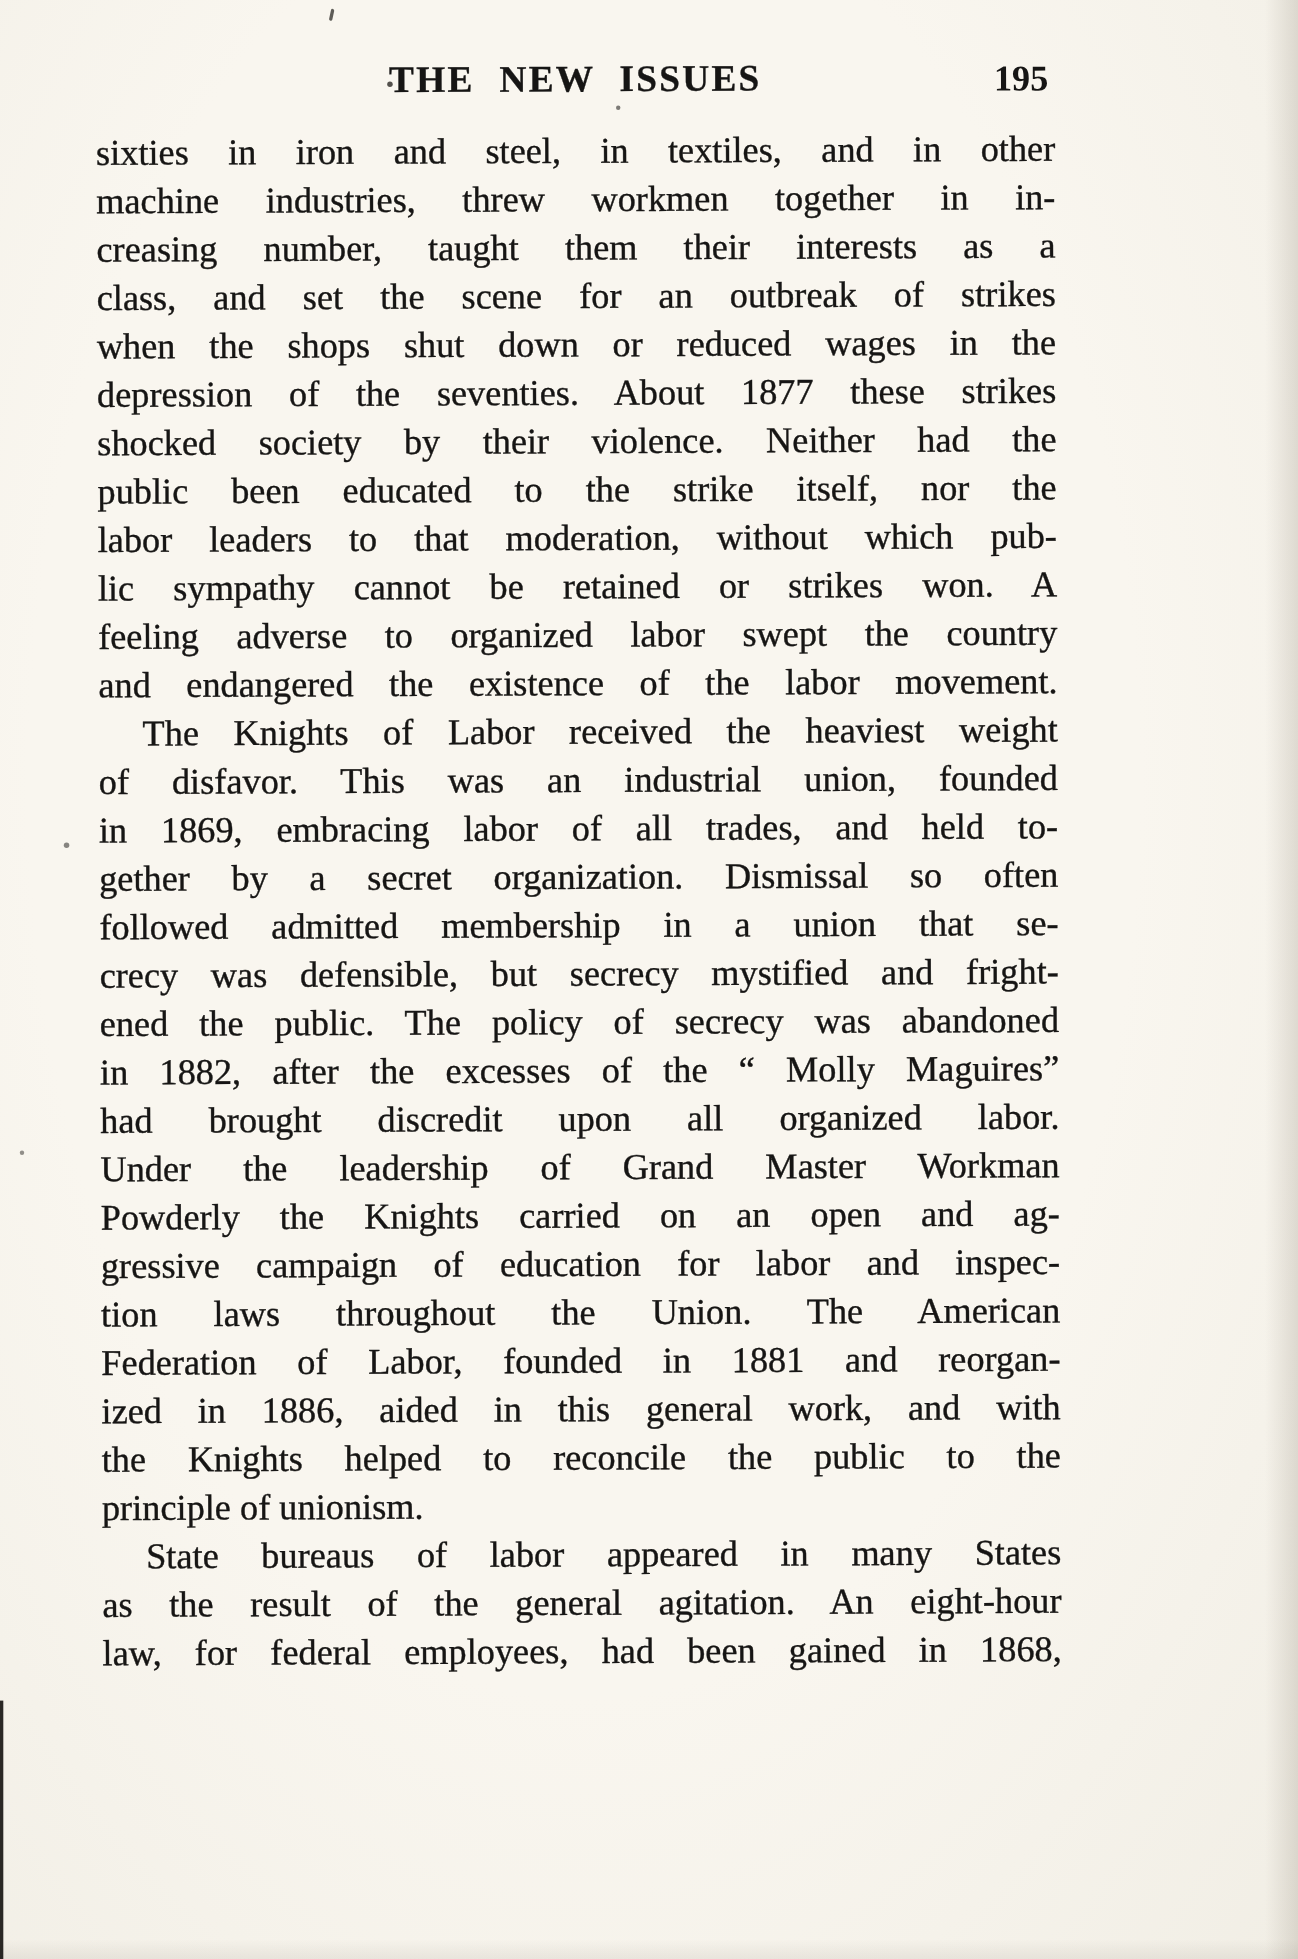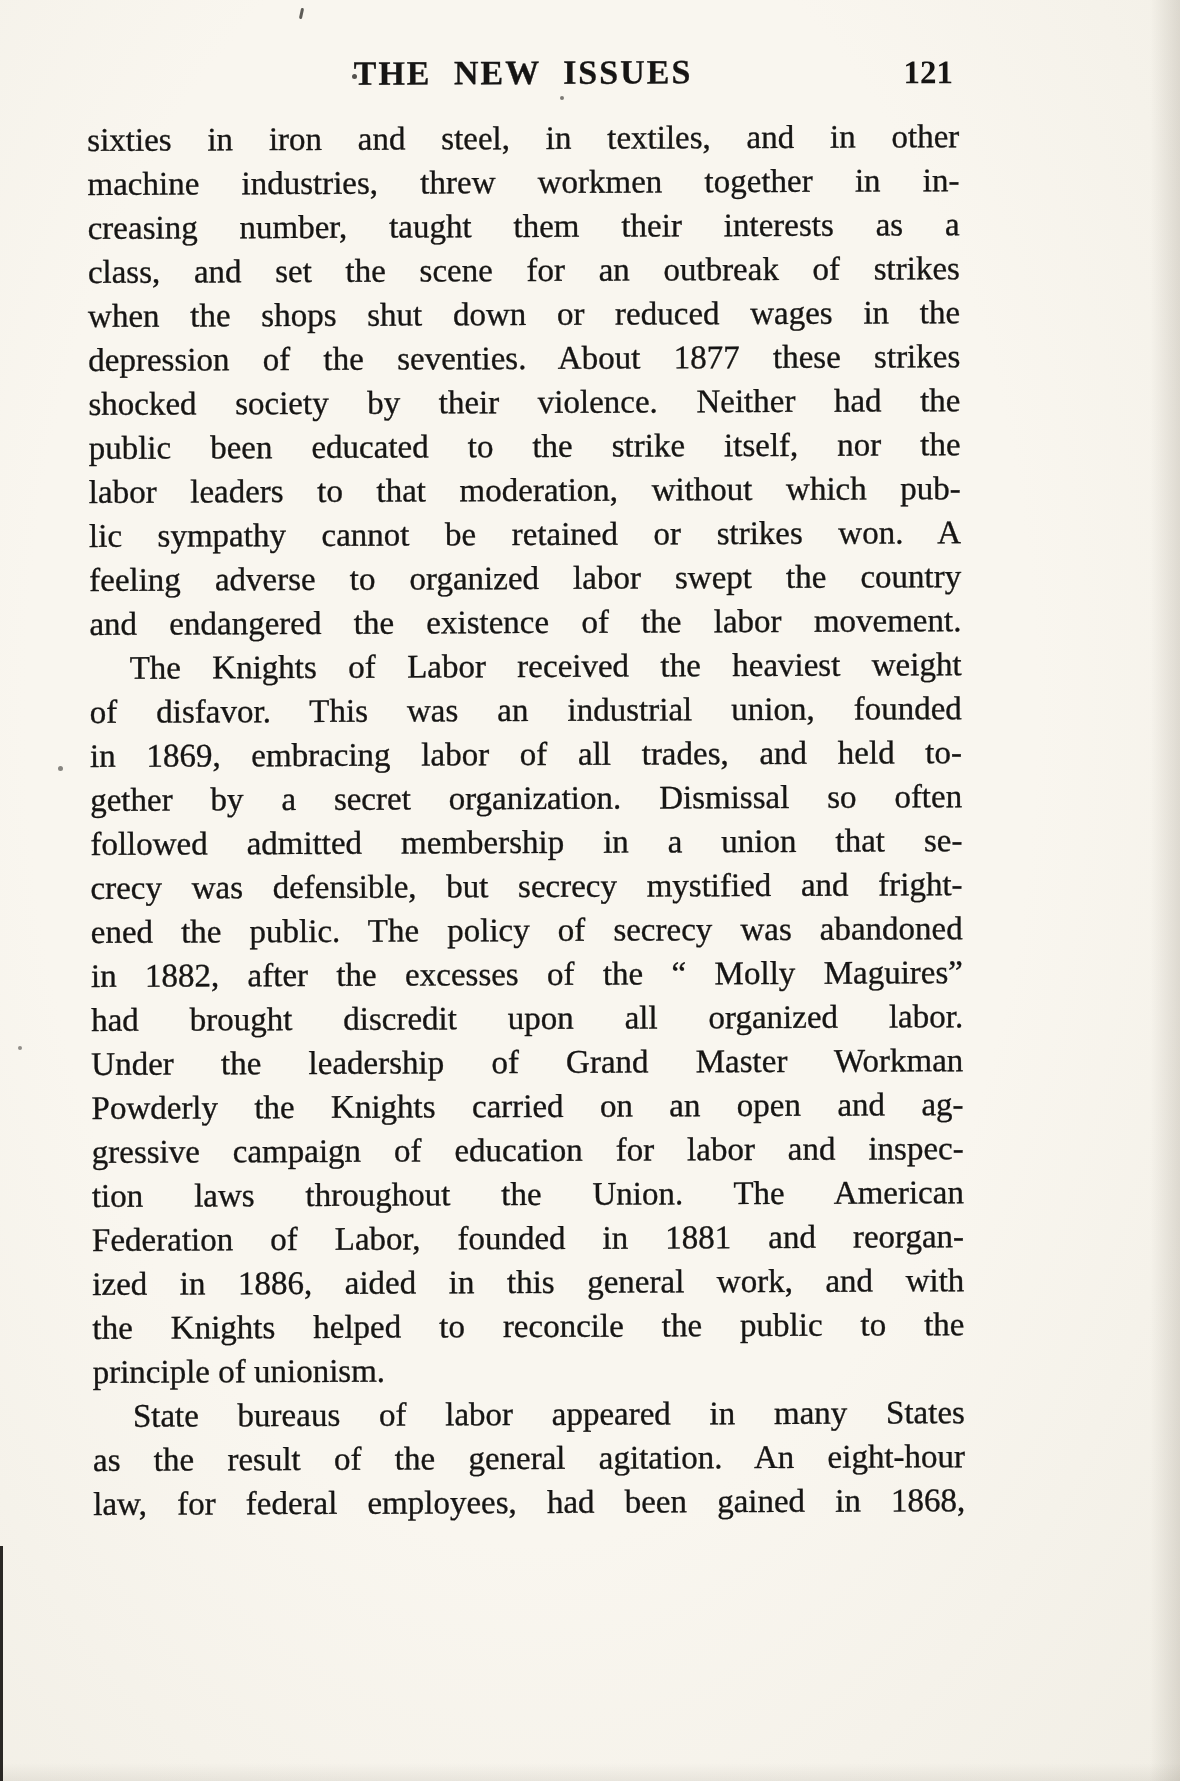--- a/index.html
+++ b/index.html
@@ -93,21 +93,21 @@
     pointer-events: none;
     border-radius: 0;
   }
 </style>
 </head>
 <body>
 
 <div class="page">
   <header class="page-header">
     <div class="header-title">THE NEW ISSUES</div>
-    <div class="page-number">121</div>
+    <div class="page-number">195</div>
   </header>
   <main class="page-body" id="page-body">
       <div class="paragraph">
         <div class="line">sixties in iron and steel, in textiles, and in other</div>
         <div class="line">machine industries, threw workmen together in in-</div>
         <div class="line">creasing number, taught them their interests as a</div>
         <div class="line">class, and set the scene for an outbreak of strikes</div>
         <div class="line">when the shops shut down or reduced wages in the</div>
         <div class="line">depression of the seventies. About 1877 these strikes</div>
         <div class="line">shocked society by their violence. Neither had the</div>

